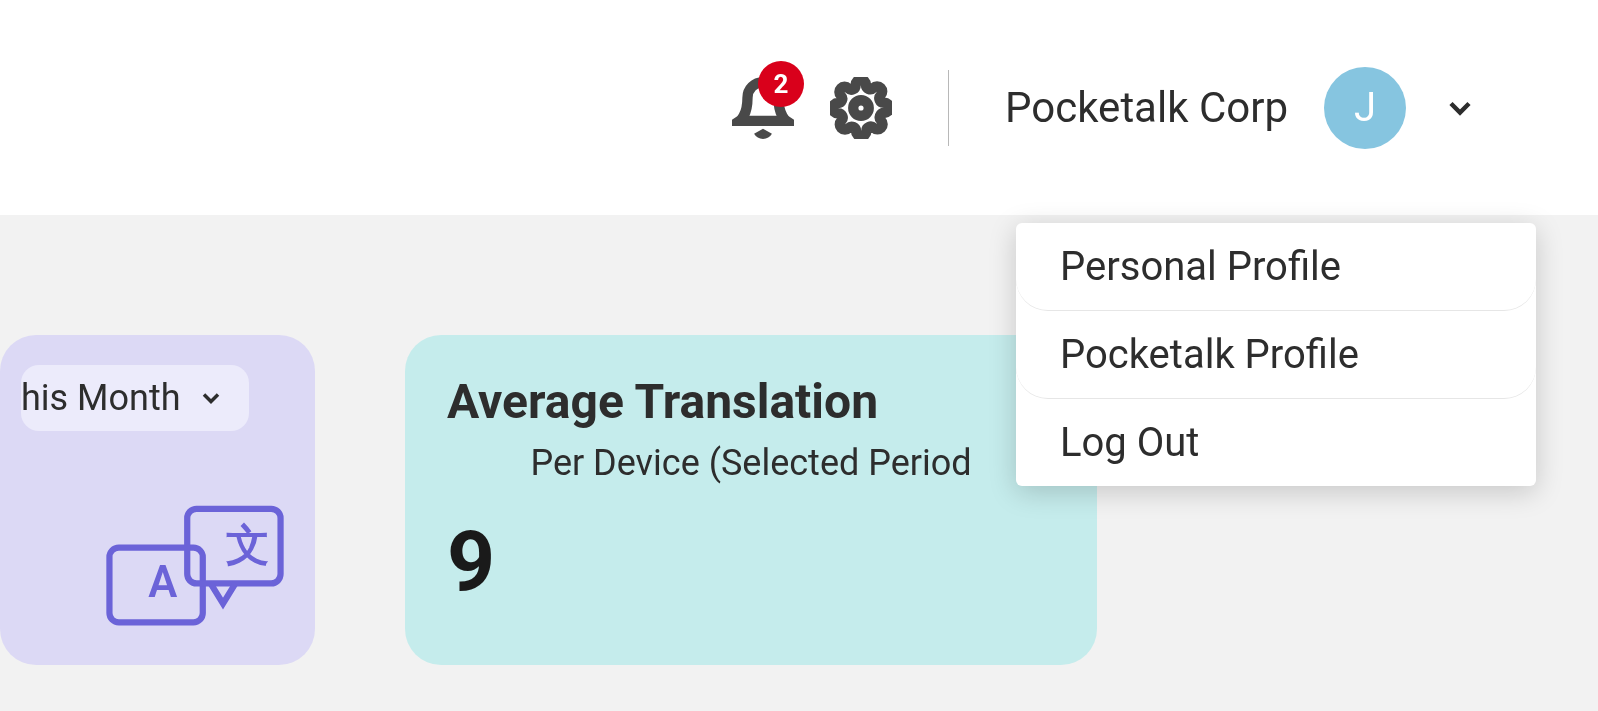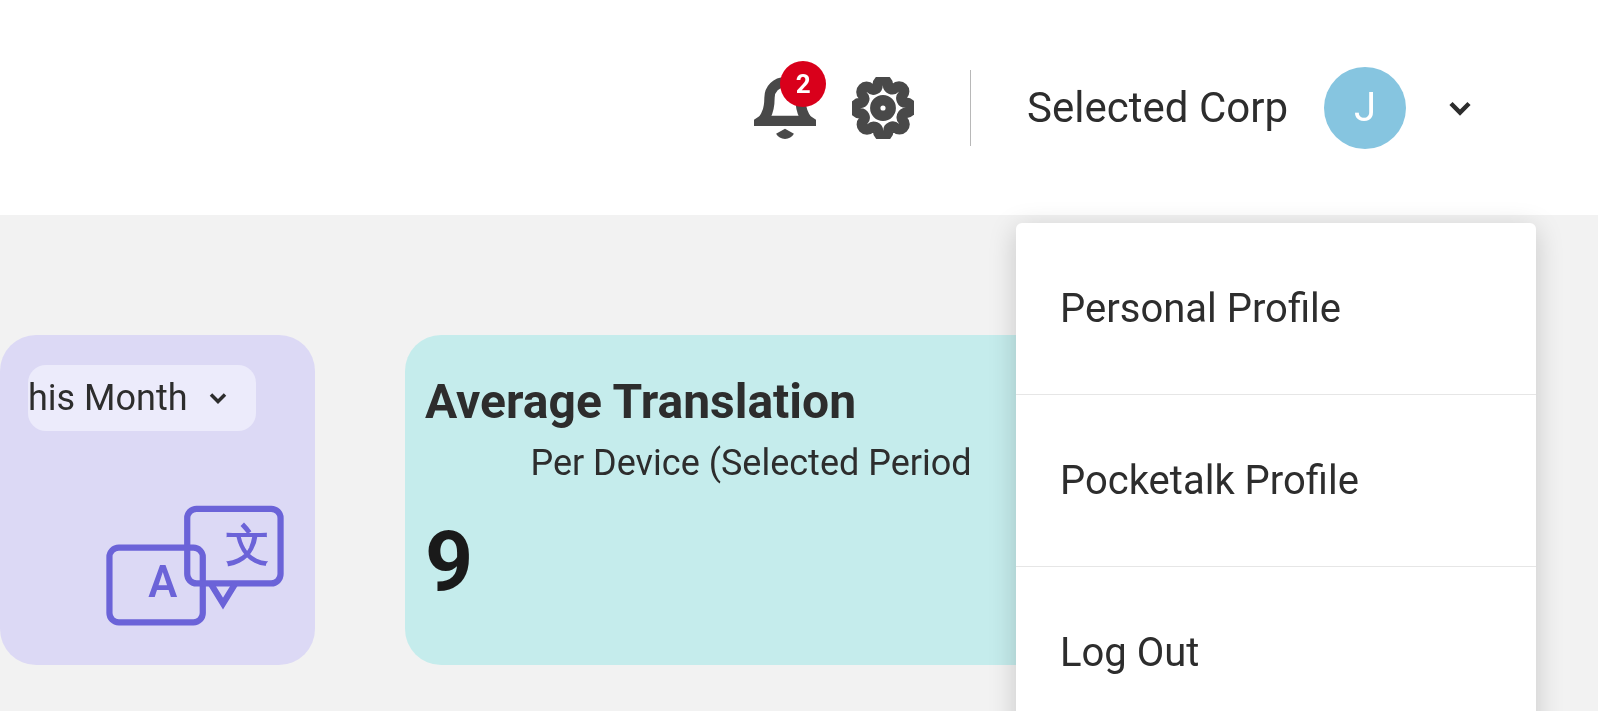--- a/index.html
+++ b/index.html
@@ -96,21 +96,21 @@
       padding-top: 110px;
     }
     .card-purple {
       position: absolute;
       left: 0;
       top: 120px;
       width: 315px;
       height: 330px;
       background: #dcd9f5;
       border-radius: 36px;
-      padding: 30px 28px;
+      padding: 30px 21px;
       overflow: hidden;
     }
     .period-pill {
       background: #ecebfb;
       border-radius: 18px;
       padding: 12px 24px 12px 0;
       display: inline-flex;
       align-items: center;
       gap: 16px;
       font-size: 36px;
@@ -136,21 +136,21 @@
       height: 100%;
     }
     .card-teal {
       position: absolute;
       left: 405px;
       top: 120px;
       width: 692px;
       height: 330px;
       background: #c5ecec;
       border-radius: 36px;
-      padding: 38px 20px;
+      padding: 38px 42px;
     }
     .card-title {
       font-size: 48px;
       font-weight: 700;
       color: #2d2d2d;
       margin-bottom: 12px;
     }
     .card-sub {
       font-size: 36px;
       color: #2d2d2d;
@@ -166,25 +166,26 @@
       position: absolute;
       right: 62px;
       top: 223px;
       width: 520px;
       background: #fff;
       border-radius: 6px;
       box-shadow: 0 6px 28px rgba(0,0,0,0.18);
       z-index: 100;
     }
     .menu-item {
-      padding: 62px 44px;
+      padding: 20px 44px;
       font-size: 40px;
       color: #2d2d2d;
       cursor: pointer;
       border-bottom: 1px solid #e6e6e6;
+      border-radius: 32px;
     }
     .menu-item:last-child { border-bottom: none; }
   </style>
 </head>
 <body>
 
 <div class="header">
   <div class="bell-wrap">
     <svg class="bell-icon-svg" viewBox="0 0 24 24">
       <path d="M18 8a6 6 0 0 0-12 0c0 7-3 9-3 9h18s-3-2-3-9"></path>
@@ -193,21 +194,21 @@
     <div class="badge">2</div>
   </div>
 
   <svg class="gear-icon-svg" viewBox="0 0 24 24">
     <circle cx="12" cy="12" r="3"></circle>
     <path d="M19.4 15a1.65 1.65 0 0 0 .33 1.82l.06.06a2 2 0 1 1-2.83 2.83l-.06-.06a1.65 1.65 0 0 0-1.82-.33 1.65 1.65 0 0 0-1 1.51V21a2 2 0 0 1-4 0v-.09a1.65 1.65 0 0 0-1-1.51 1.65 1.65 0 0 0-1.82.33l-.06.06a2 2 0 1 1-2.83-2.83l.06-.06a1.65 1.65 0 0 0 .33-1.82 1.65 1.65 0 0 0-1.51-1H3a2 2 0 0 1 0-4h.09a1.65 1.65 0 0 0 1.51-1 1.65 1.65 0 0 0-.33-1.82l-.06-.06a2 2 0 1 1 2.83-2.83l.06.06a1.65 1.65 0 0 0 1.82.33h0a1.65 1.65 0 0 0 1-1.51V3a2 2 0 0 1 4 0v.09a1.65 1.65 0 0 0 1 1.51h0a1.65 1.65 0 0 0 1.82-.33l.06-.06a2 2 0 1 1 2.83 2.83l-.06.06a1.65 1.65 0 0 0-.33 1.82v0a1.65 1.65 0 0 0 1.51 1H21a2 2 0 0 1 0 4h-.09a1.65 1.65 0 0 0-1.51 1z"></path>
   </svg>
 
   <div class="divider"></div>
 
-  <div class="org-name">Selected Corp</div>
+  <div class="org-name">Pocketalk Corp</div>
 
   <div class="avatar">J</div>
 
   <svg class="chevron-down" viewBox="0 0 24 24">
     <polyline points="6 9 12 15 18 9"></polyline>
   </svg>
 </div>
 
 <div class="content">
 

